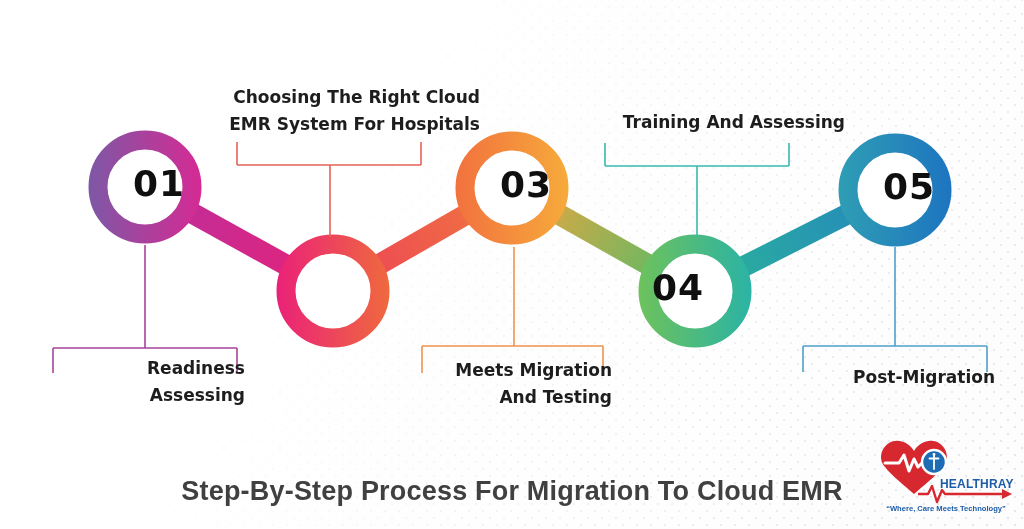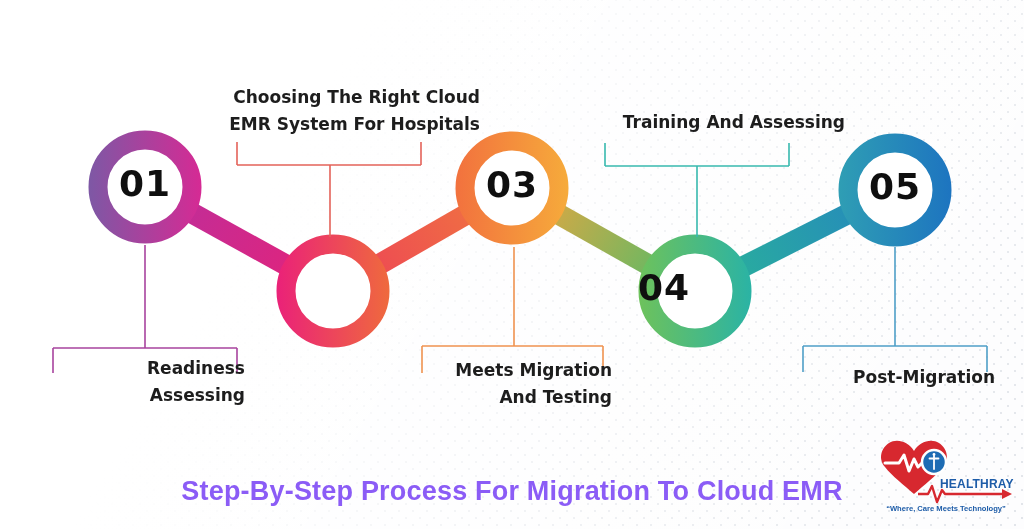--- a/index.html
+++ b/index.html
@@ -15,31 +15,31 @@
       radial-gradient(circle,#e2e5ea 1.3px,rgba(226,229,234,0) 1.5px);
     background-size:14px 14px;
     background-position:0 0,7px 7px;
   }
   .dots-fade{
     position:absolute;inset:0;
     background:linear-gradient(120deg,#ffffff 28%,rgba(255,255,255,0.55) 60%,rgba(255,255,255,0) 100%);
   }
   .diagram{position:absolute;left:0;top:0;}
   .num{
-    position:absolute;width:80px;text-align:center;
+    position:absolute;width:80px;text-align:right;
     font-weight:bold;font-size:36px;color:#0f0f0f;letter-spacing:1px;
   }
   .label{
     position:absolute;text-align:right;
     font-weight:bold;font-size:17px;line-height:27px;color:#1d1d1d;
   }
   .title{
     position:absolute;left:0;right:0;top:476px;text-align:center;
     font-family:"Liberation Sans",sans-serif;font-weight:bold;
-    font-size:27px;color:#8b5cf6;letter-spacing:0.2px;
+    font-size:27px;color:#404040;letter-spacing:0.2px;
   }
   .logo{position:absolute;left:876px;top:438px;}
   .logo-name{
     font-family:"Liberation Sans",sans-serif;font-weight:bold;
     font-size:12px;letter-spacing:0.2px;fill:#1d5ca8;
   }
   .logo-tagline{
     font-family:"Liberation Sans",sans-serif;font-weight:bold;
     font-size:7.6px;fill:#1d5ca8;
   }

